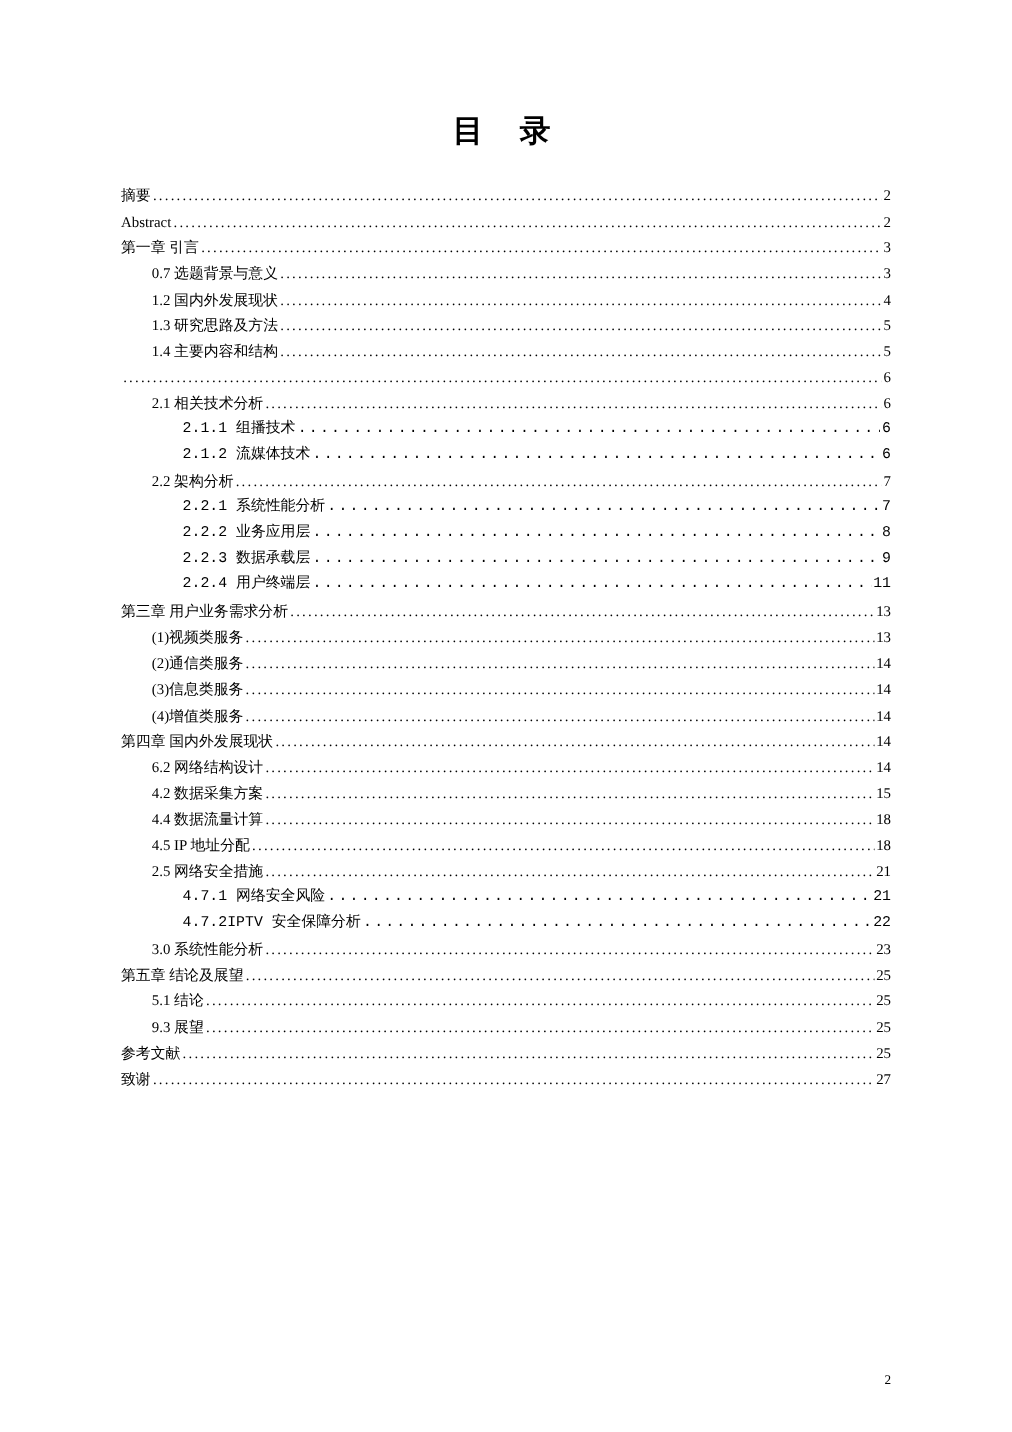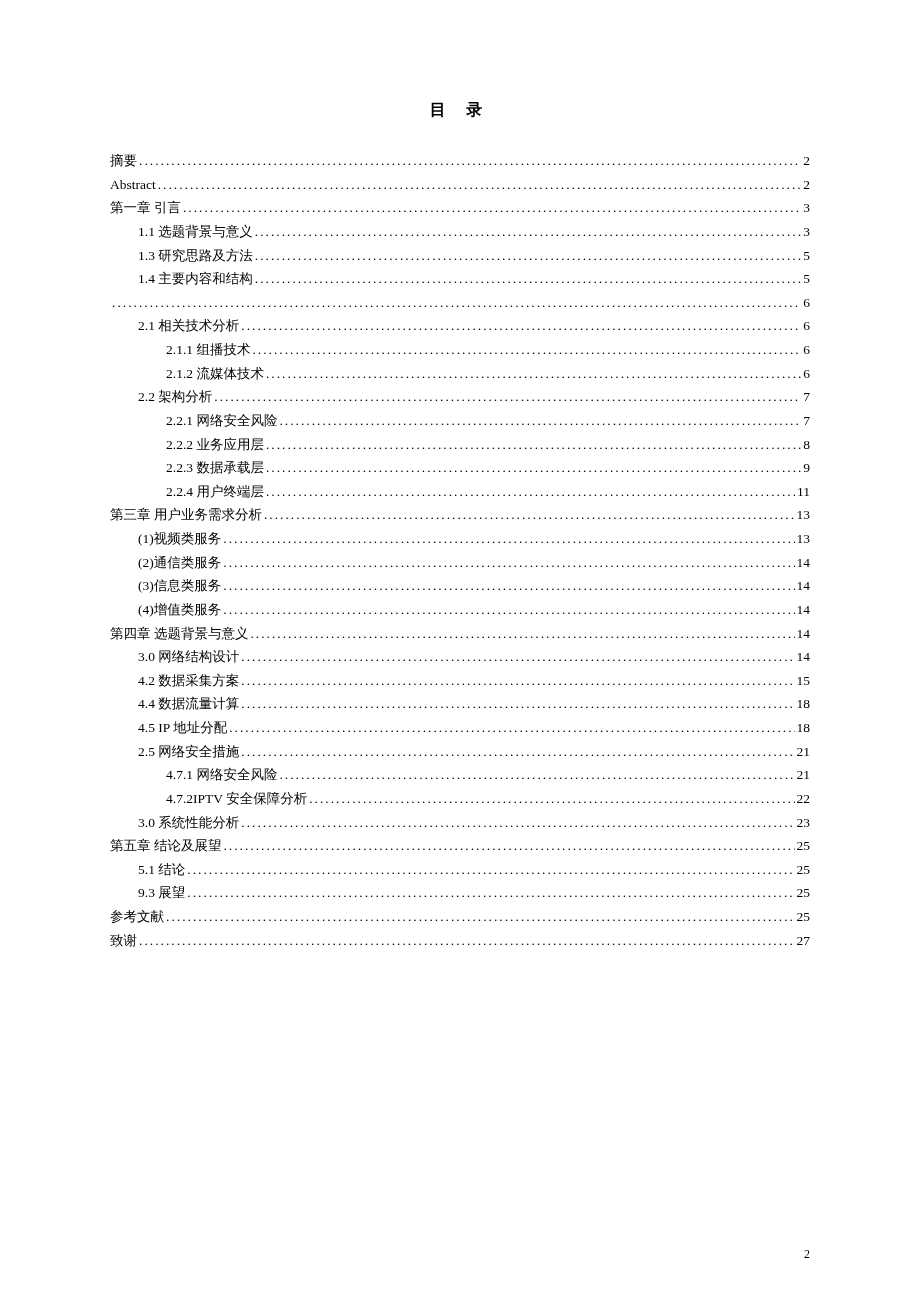--- a/index.html
+++ b/index.html
@@ -8,25 +8,25 @@
       font-family: "SimSun", "宋体", serif;
       width: 920px;
       height: 1302px;
       position: relative;
     }
     .page {
       padding: 100px 110px 40px 110px;
     }
     .title {
       text-align: center;
-      font-size: 16px;
+      font-size: 28px;
       font-weight: bold;
       letter-spacing: 8px;
       margin-bottom: 28px;
-      font-family: Liberation Sans, sans-serif;
+      font-family: Liberation Mono, monospace;
     }
     .toc-line {
       display: flex;
       align-items: baseline;
       font-size: 13.5px;
       line-height: 1.75;
       white-space: nowrap;
       overflow: hidden;
     }
     .toc-label {
@@ -41,21 +41,21 @@
     }
     .toc-dots::after {
       content: "....................................................................................................................................................................................................";
     }
     .toc-page {
       flex: 0 0 auto;
       text-align: right;
     }
     .indent-0 { padding-left: 0px; }
     .indent-1 { padding-left: 28px; }
-    .indent-2 { padding-left: 56px; }
+    .indent-2 { padding-left: 56px; font-family: Liberation Mono, monospace; }
     .page-number {
       position: absolute;
       bottom: 40px;
       right: 110px;
       font-size: 12px;
       font-family: "Times New Roman", serif;
     }
   </style>
 </head>
 <body>
@@ -72,25 +72,30 @@
         <span class="toc-label">Abstract</span>
         <span class="toc-dots"></span>
         <span class="toc-page">2</span>
       </div>
       <div class="toc-line indent-0">
         <span class="toc-label">第一章  引言</span>
         <span class="toc-dots"></span>
         <span class="toc-page">3</span>
       </div>
       <div class="toc-line indent-1">
-        <span class="toc-label">1.1  选题背景与意义</span>
+        <span class="toc-label">0.7  选题背景与意义</span>
         <span class="toc-dots"></span>
         <span class="toc-page">3</span>
       </div>
       <div class="toc-line indent-1">
+        <span class="toc-label">1.2  国内外发展现状</span>
+        <span class="toc-dots"></span>
+        <span class="toc-page">4</span>
+      </div>
+      <div class="toc-line indent-1">
         <span class="toc-label">1.3  研究思路及方法</span>
         <span class="toc-dots"></span>
         <span class="toc-page">5</span>
       </div>
       <div class="toc-line indent-1">
         <span class="toc-label">1.4  主要内容和结构</span>
         <span class="toc-dots"></span>
         <span class="toc-page">5</span>
       </div>
       <div class="toc-line indent-0">
@@ -111,21 +116,21 @@
         <span class="toc-label">2.1.2 流媒体技术</span>
         <span class="toc-dots"></span>
         <span class="toc-page">6</span>
       </div>
       <div class="toc-line indent-1">
         <span class="toc-label">2.2  架构分析</span>
         <span class="toc-dots"></span>
         <span class="toc-page">7</span>
       </div>
       <div class="toc-line indent-2">
-        <span class="toc-label">2.2.1 网络安全风险</span>
+        <span class="toc-label">2.2.1 系统性能分析</span>
         <span class="toc-dots"></span>
         <span class="toc-page">7</span>
       </div>
       <div class="toc-line indent-2">
         <span class="toc-label">2.2.2 业务应用层</span>
         <span class="toc-dots"></span>
         <span class="toc-page">8</span>
       </div>
       <div class="toc-line indent-2">
         <span class="toc-label">2.2.3 数据承载层</span>
@@ -156,26 +161,26 @@
         <span class="toc-label">(3)信息类服务</span>
         <span class="toc-dots"></span>
         <span class="toc-page">14</span>
       </div>
       <div class="toc-line indent-1">
         <span class="toc-label">(4)增值类服务</span>
         <span class="toc-dots"></span>
         <span class="toc-page">14</span>
       </div>
       <div class="toc-line indent-0">
-        <span class="toc-label">第四章  选题背景与意义</span>
-        <span class="toc-dots"></span>
-        <span class="toc-page">14</span>
-      </div>
-      <div class="toc-line indent-1">
-        <span class="toc-label">3.0  网络结构设计</span>
+        <span class="toc-label">第四章  国内外发展现状</span>
+        <span class="toc-dots"></span>
+        <span class="toc-page">14</span>
+      </div>
+      <div class="toc-line indent-1">
+        <span class="toc-label">6.2  网络结构设计</span>
         <span class="toc-dots"></span>
         <span class="toc-page">14</span>
       </div>
       <div class="toc-line indent-1">
         <span class="toc-label">4.2  数据采集方案</span>
         <span class="toc-dots"></span>
         <span class="toc-page">15</span>
       </div>
       <div class="toc-line indent-1">
         <span class="toc-label">4.4  数据流量计算</span>

